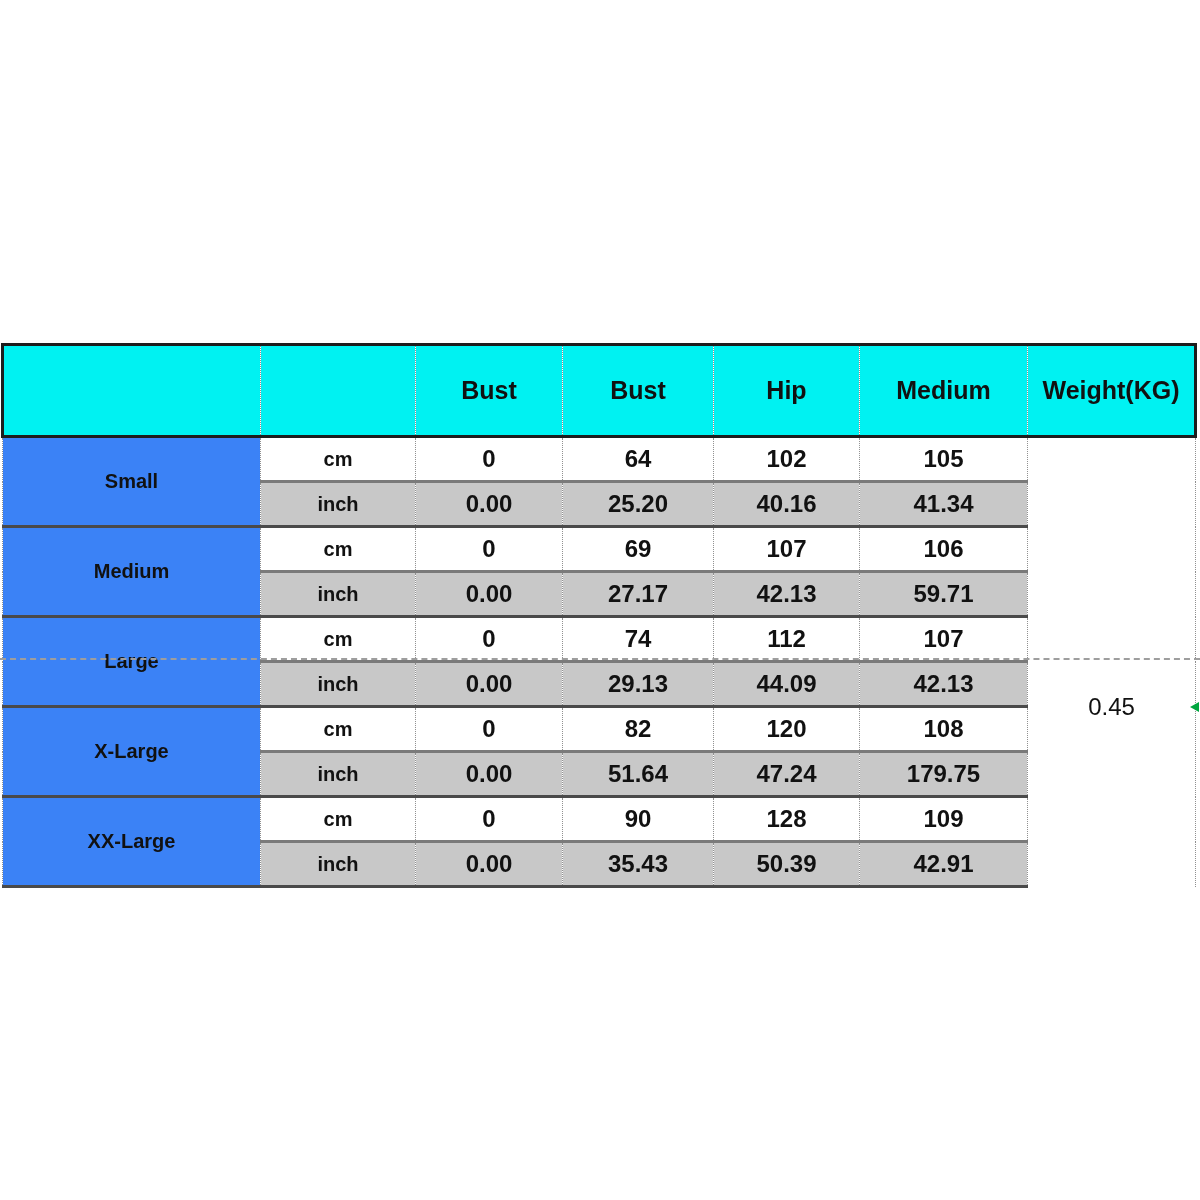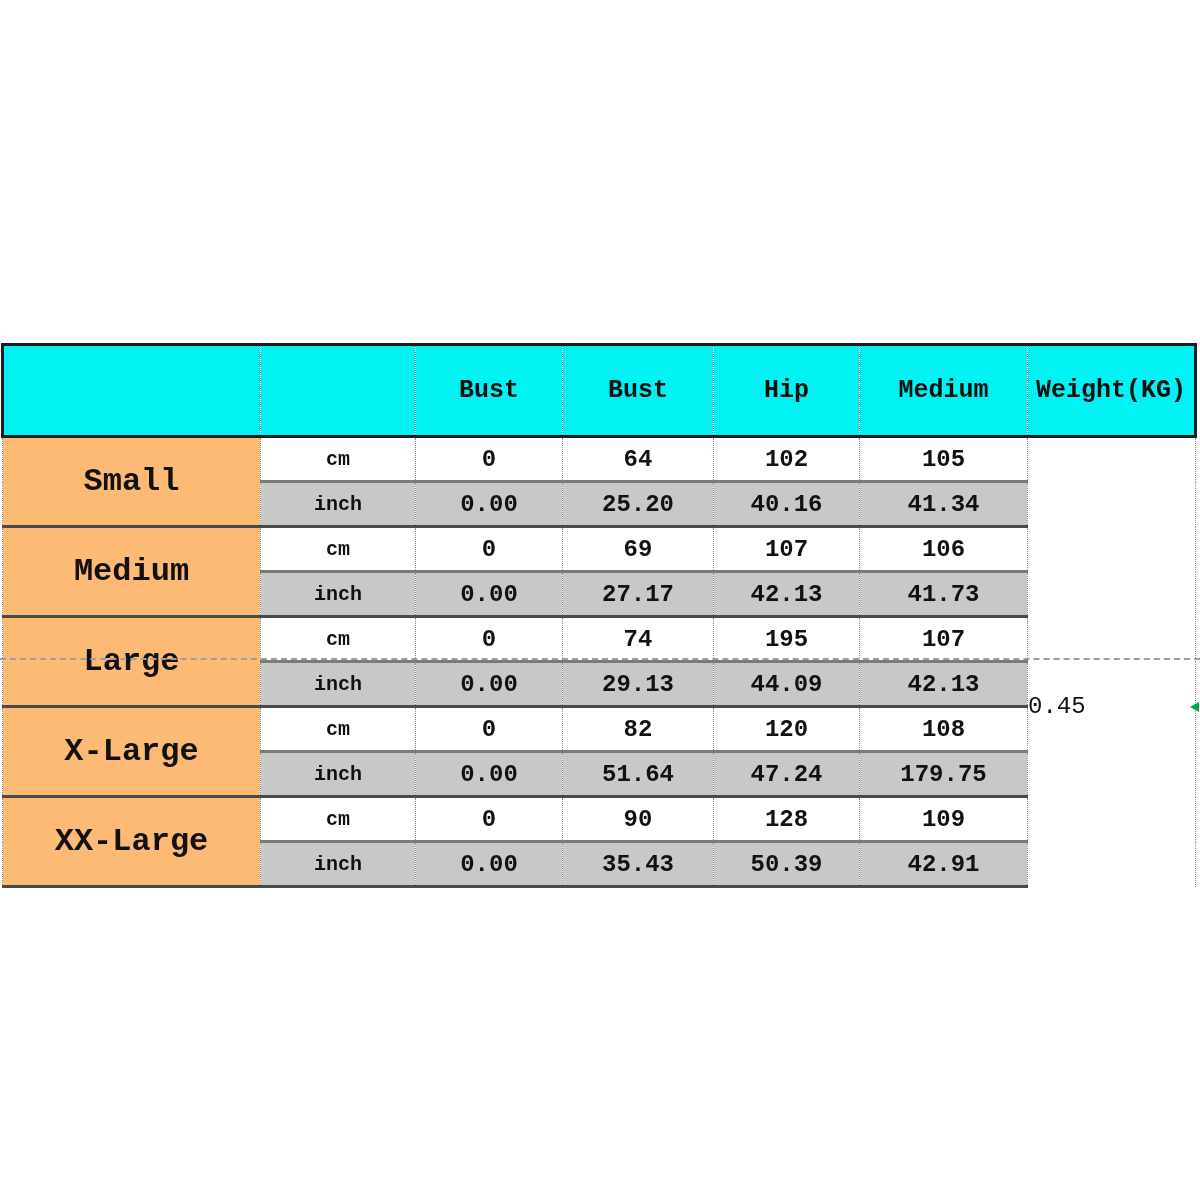--- a/index.html
+++ b/index.html
@@ -12,21 +12,21 @@
     --pagebreak:#9E9E9E;
     --ink:#111111;
     --marker:#00A63F;
   }
   html,body{margin:0;padding:0;background:#ffffff;}
   .canvas{
     position:relative;
     width:1200px;height:1200px;
     background:#ffffff;
     overflow:hidden;
-    font-family:Liberation Mono, monospace;
+    font-family:Liberation Sans, sans-serif;
     color:var(--ink);
   }
   table.size-table{
     position:absolute;
     left:1px;top:343px;
     border-collapse:collapse;
     table-layout:fixed;
     width:1193px;
   }
   tr.header-row{height:92px;}
@@ -36,25 +36,25 @@
     background:var(--header-bg);
     border-top:3px solid var(--border-header);
     border-bottom:3px solid var(--border-header);
     border-left:1px dotted var(--dotted);
     border-right:1px dotted var(--dotted);
     font-size:25px;font-weight:700;
   }
   th:first-child{border-left:3px solid var(--border-header);}
   th:last-child{border-right:3px solid var(--border-header);}
   td.size-cell{
-    background:#fdba74;
+    background:#3b82f6;
     border-left:1px dotted var(--dotted);
     border-right:1px dotted var(--dotted);
     border-bottom:3px solid var(--border-dark);
-    font-size:32px;font-weight:700;
+    font-size:20px;font-weight:700;
   }
   td.unit-cell{font-size:20px;font-weight:700;}
   td.value-cell{font-size:24px;font-weight:700;}
   td.cm-row{
     background:#ffffff;
     border-left:1px dotted var(--dotted);
     border-right:1px dotted var(--dotted);
   }
   td.inch-row{
     background:var(--inch-bg);
@@ -68,21 +68,21 @@
     border-left:1px dotted var(--dotted);
     border-right:1px dotted var(--dotted);
     border-bottom:none;
     position:relative;
     vertical-align:top;
   }
   .weight-value{
     position:absolute;
     left:0;top:255px;
     width:100%;
-    text-align:left;
+    text-align:center;
     font-size:24px;font-weight:400;
   }
   .page-break-line{
     position:absolute;
     left:0;top:658px;
     width:1200px;height:0;
     border-top:2px dashed var(--pagebreak);
     pointer-events:none;
   }
   .green-marker{
@@ -145,28 +145,28 @@
           <td class="value-cell cm-row">0</td>
           <td class="value-cell cm-row">69</td>
           <td class="value-cell cm-row">107</td>
           <td class="value-cell cm-row">106</td>
         </tr>
         <tr>
           <td class="unit-cell inch-row">inch</td>
           <td class="value-cell inch-row">0.00</td>
           <td class="value-cell inch-row">27.17</td>
           <td class="value-cell inch-row">42.13</td>
-          <td class="value-cell inch-row">41.73</td>
+          <td class="value-cell inch-row">59.71</td>
         </tr>
         <tr>
           <td class="size-cell" rowspan="2">Large</td>
           <td class="unit-cell cm-row">cm</td>
           <td class="value-cell cm-row">0</td>
           <td class="value-cell cm-row">74</td>
-          <td class="value-cell cm-row">195</td>
+          <td class="value-cell cm-row">112</td>
           <td class="value-cell cm-row">107</td>
         </tr>
         <tr>
           <td class="unit-cell inch-row">inch</td>
           <td class="value-cell inch-row">0.00</td>
           <td class="value-cell inch-row">29.13</td>
           <td class="value-cell inch-row">44.09</td>
           <td class="value-cell inch-row">42.13</td>
         </tr>
         <tr>

